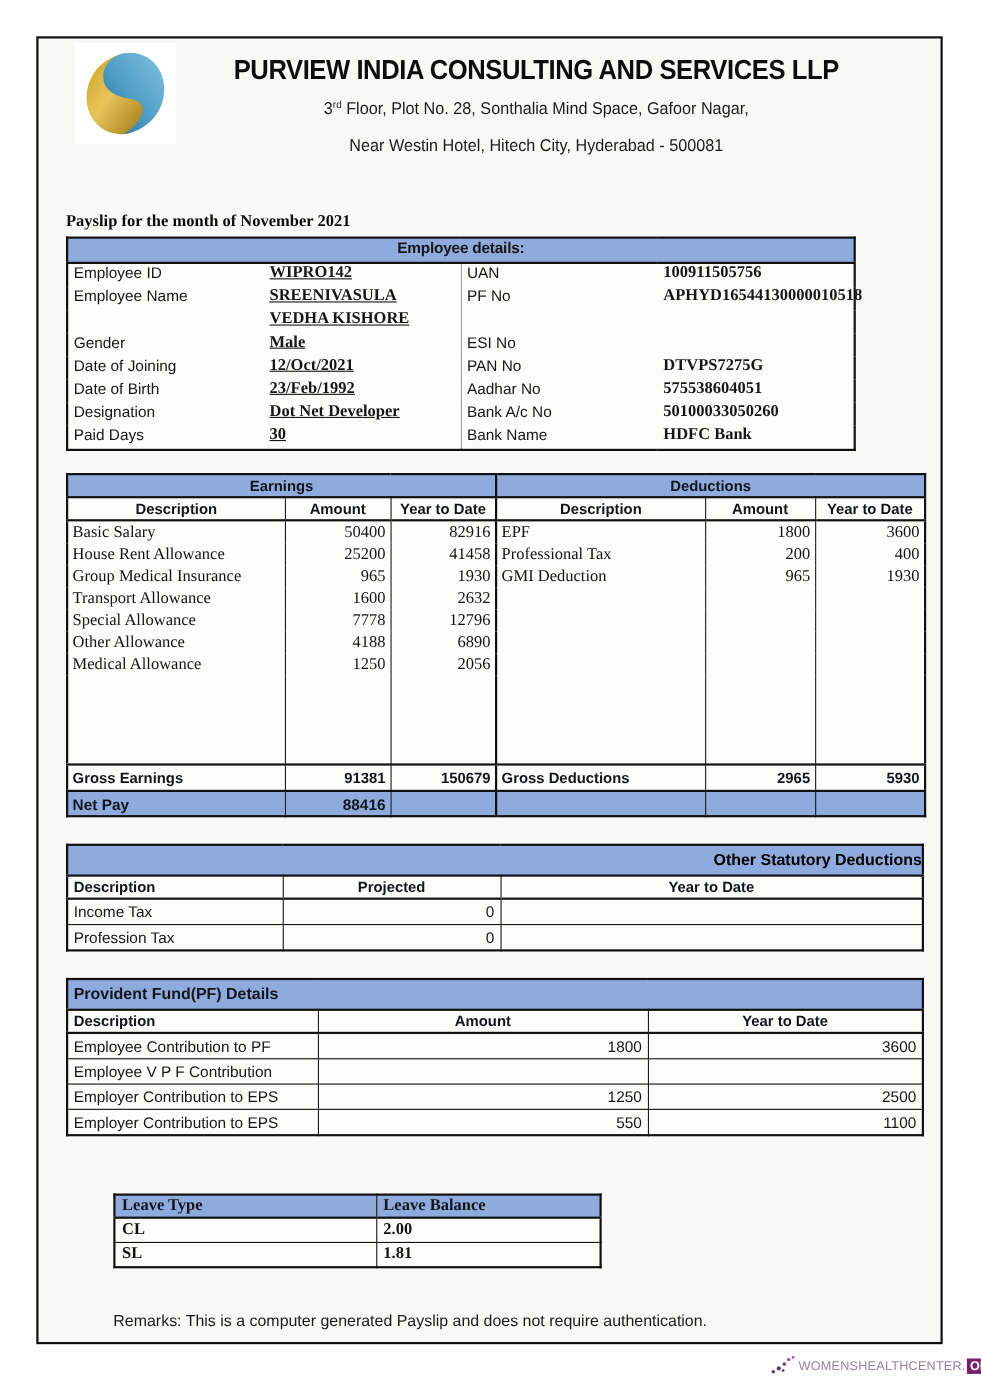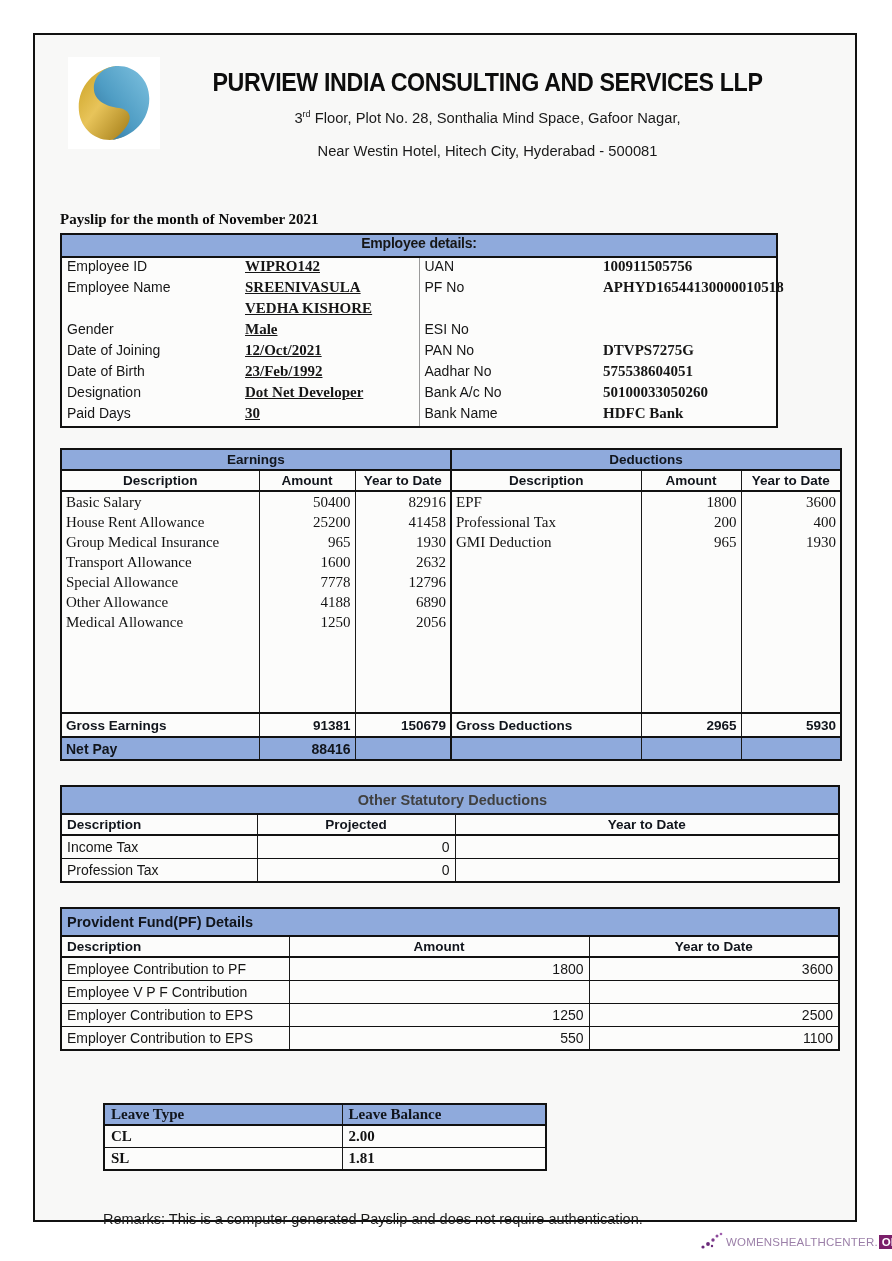--- a/index.html
+++ b/index.html
@@ -10,21 +10,21 @@
     overflow:hidden;
   }
   .page{
     position:absolute;left:33px;top:33px;
     width:824px;height:1189px;
     background:#f8f8f7;
     border:2px solid #111111;
     box-sizing:border-box;
   }
   
-  .hdr{display:flex;align-items:flex-start;padding:20px 0 0 0;justify-content:space-between;}
+  .hdr{display:flex;align-items:flex-start;padding:2px 0 0 0;justify-content:space-between;}
   .logo-wrap{width:92px;height:92px;margin-left:33px;margin-top:2px;flex:0 0 auto;
     background:#ffffff;display:flex;align-items:center;justify-content:center;}
   .logo-svg{display:block;}
   .hdr-text{flex:1;text-align:center;padding-right:40px;}
   .co-name{
     font-family:"Liberation Sans", sans-serif;
     font-weight:bold;font-size:25px;letter-spacing:-0.4px;
     color:#0d0d0d;margin-top:13px;
     transform:scaleX(0.93);transform-origin:center;
     white-space:nowrap;
@@ -75,22 +75,22 @@
   .bdr-t{border-top:2px solid #111;}
   .gross td{font-family:"Liberation Sans", sans-serif;font-weight:bold;font-size:13.5px;
             height:22px;color:#11151c;}
   .netpay td{background:#8faadc;font-family:"Liberation Sans", sans-serif;font-weight:bold;
              font-size:14px;height:21px;color:#11151c;}
   .filler td{height:80px;}
   
   .osd{width:780px;border:2px solid #111;table-layout:fixed;background:#fcfcfb;margin-top:24px;}
   .osd col.o1{width:196px;}
   .osd col.o2{width:198px;}
-  .osd .ttl{background:#8faadc;font-weight:bold;font-size:14.5px;color:#404040;
-            padding:2px 0 2px 5px;text-align:center;border-bottom:2px solid #111;}
+  .osd .ttl{background:#8faadc;font-weight:bold;font-size:14.5px;color:#000000;
+            padding:2px 0 2px 5px;text-align:right;border-bottom:2px solid #111;}
   .osd th{font-weight:bold;font-size:13.5px;color:#11151c;padding:2px 0;
           border-bottom:2px solid #111;}
   .osd th.l{text-align:left;padding-left:5px;}
   .osd td{font-size:14px;color:#161616;height:22px;padding:0 5px;
           border-bottom:1px solid #111;}
   .osd td.num{text-align:right;}
   .osd tr:last-child td{border-bottom:none;}
   
   .pf{width:780px;border:2px solid #111;table-layout:fixed;background:#fcfcfb;margin-top:24px;}
   .pf col.p1{width:228px;}

